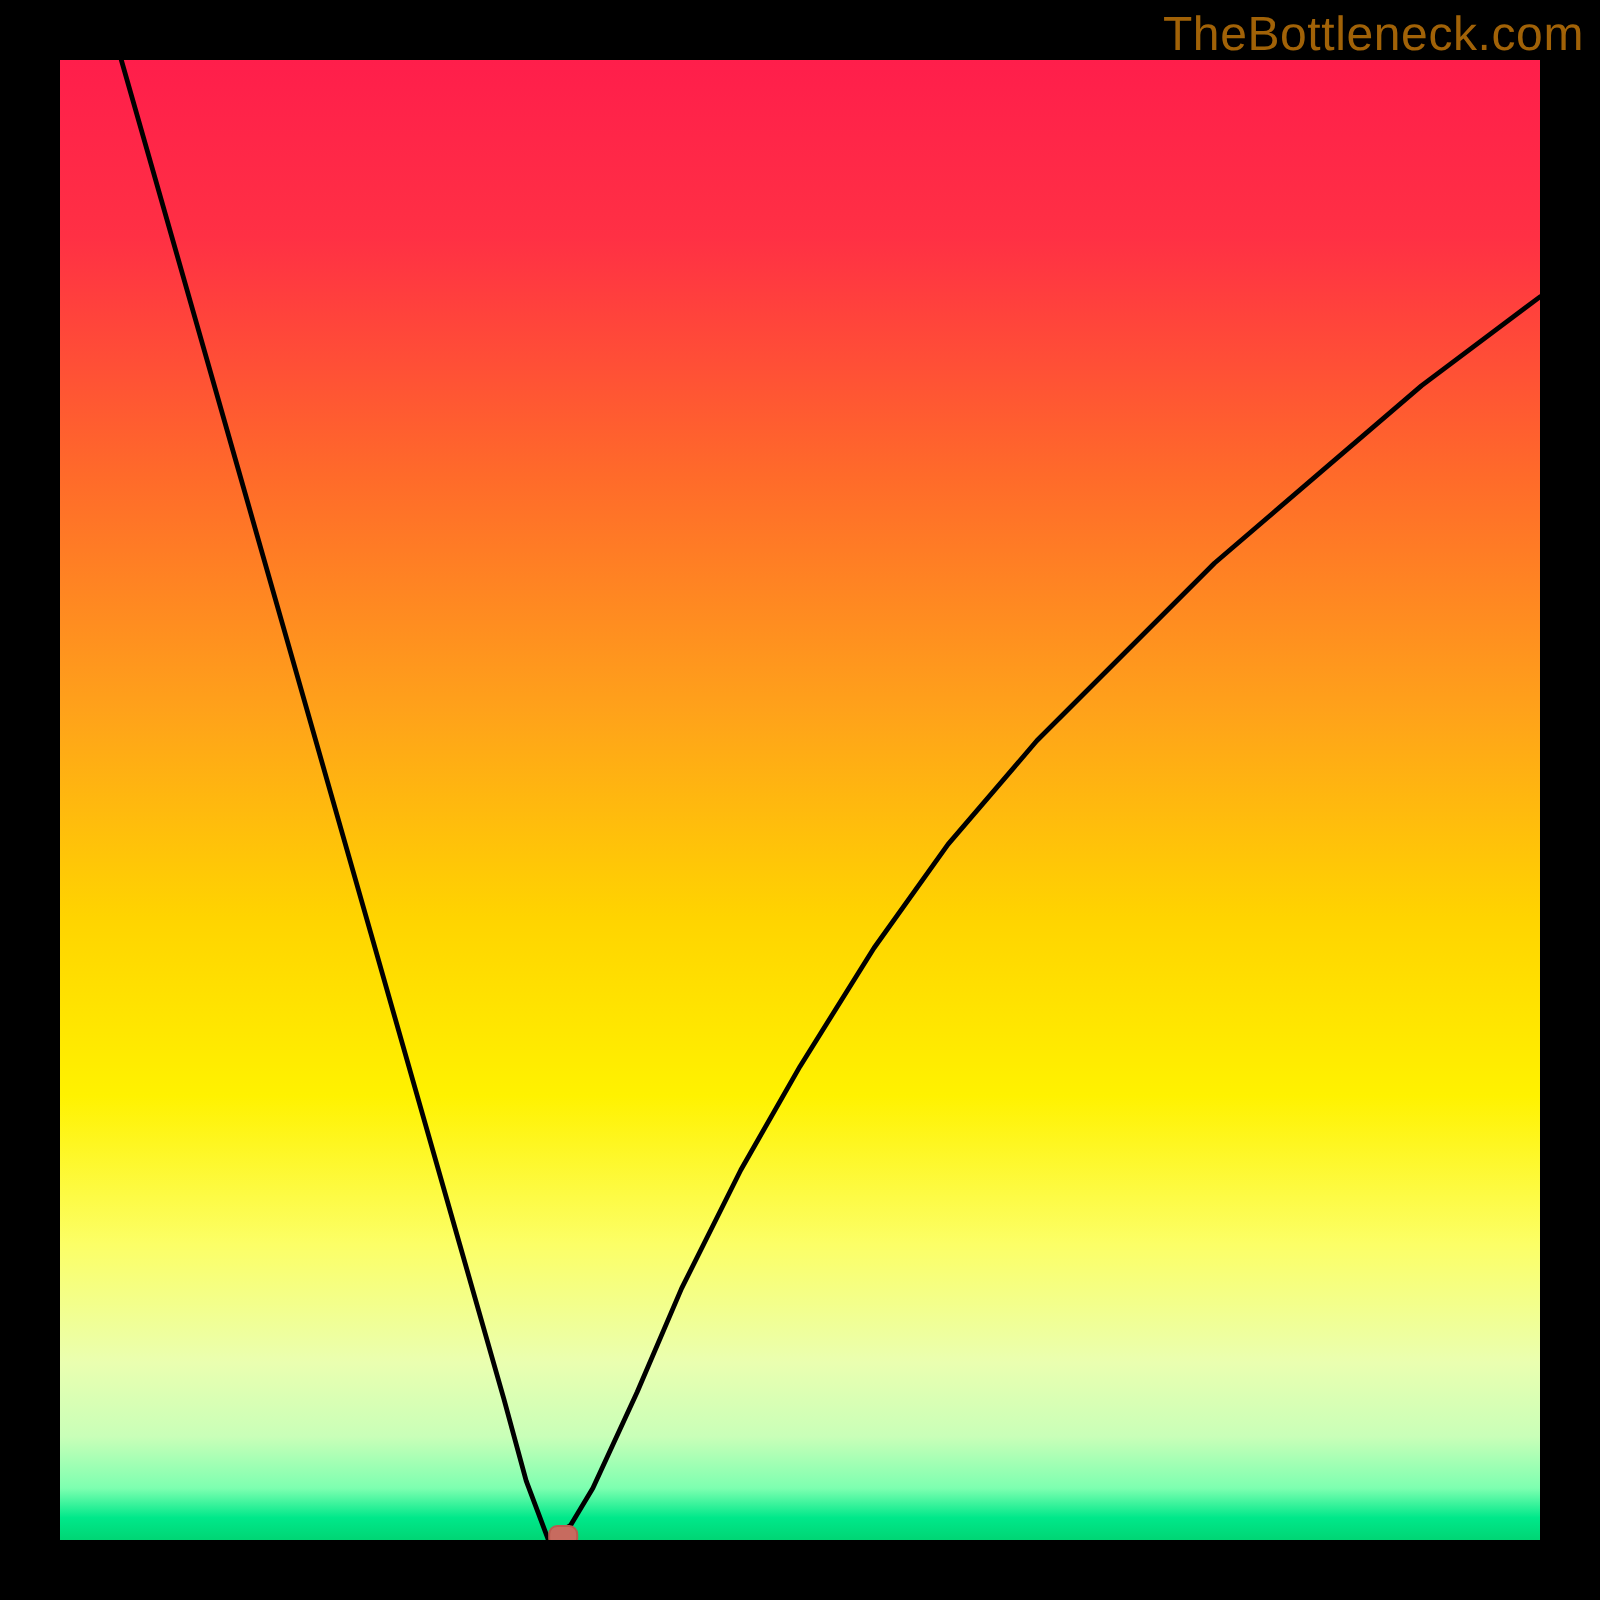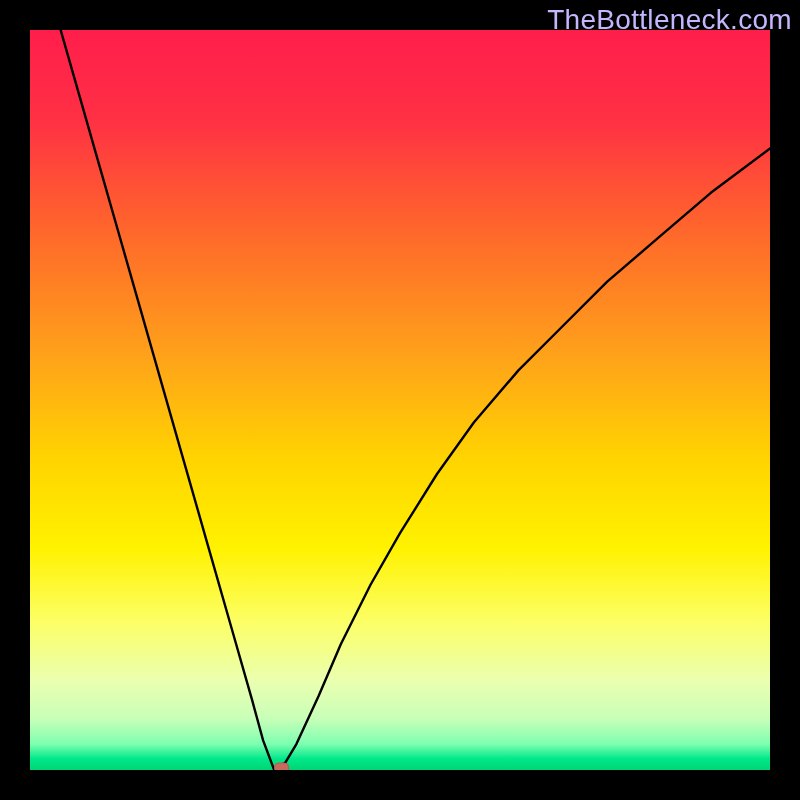--- a/index.html
+++ b/index.html
@@ -22,22 +22,22 @@
     left: 30px;
     top: 30px;
     width: 740px;
     height: 740px;
     overflow: hidden;
   }
   .watermark {
     position: absolute;
     top: 4px;
     right: 8px;
-    color: #c4b5fd;
-    font-size: 28px;
+    color: #a16207;
+    font-size: 24px;
     font-weight: 500;
     letter-spacing: 0.3px;
     user-select: none;
   }
   svg { display: block; }
 </style>
 </head>
 <body>
 
 <div class="frame">

